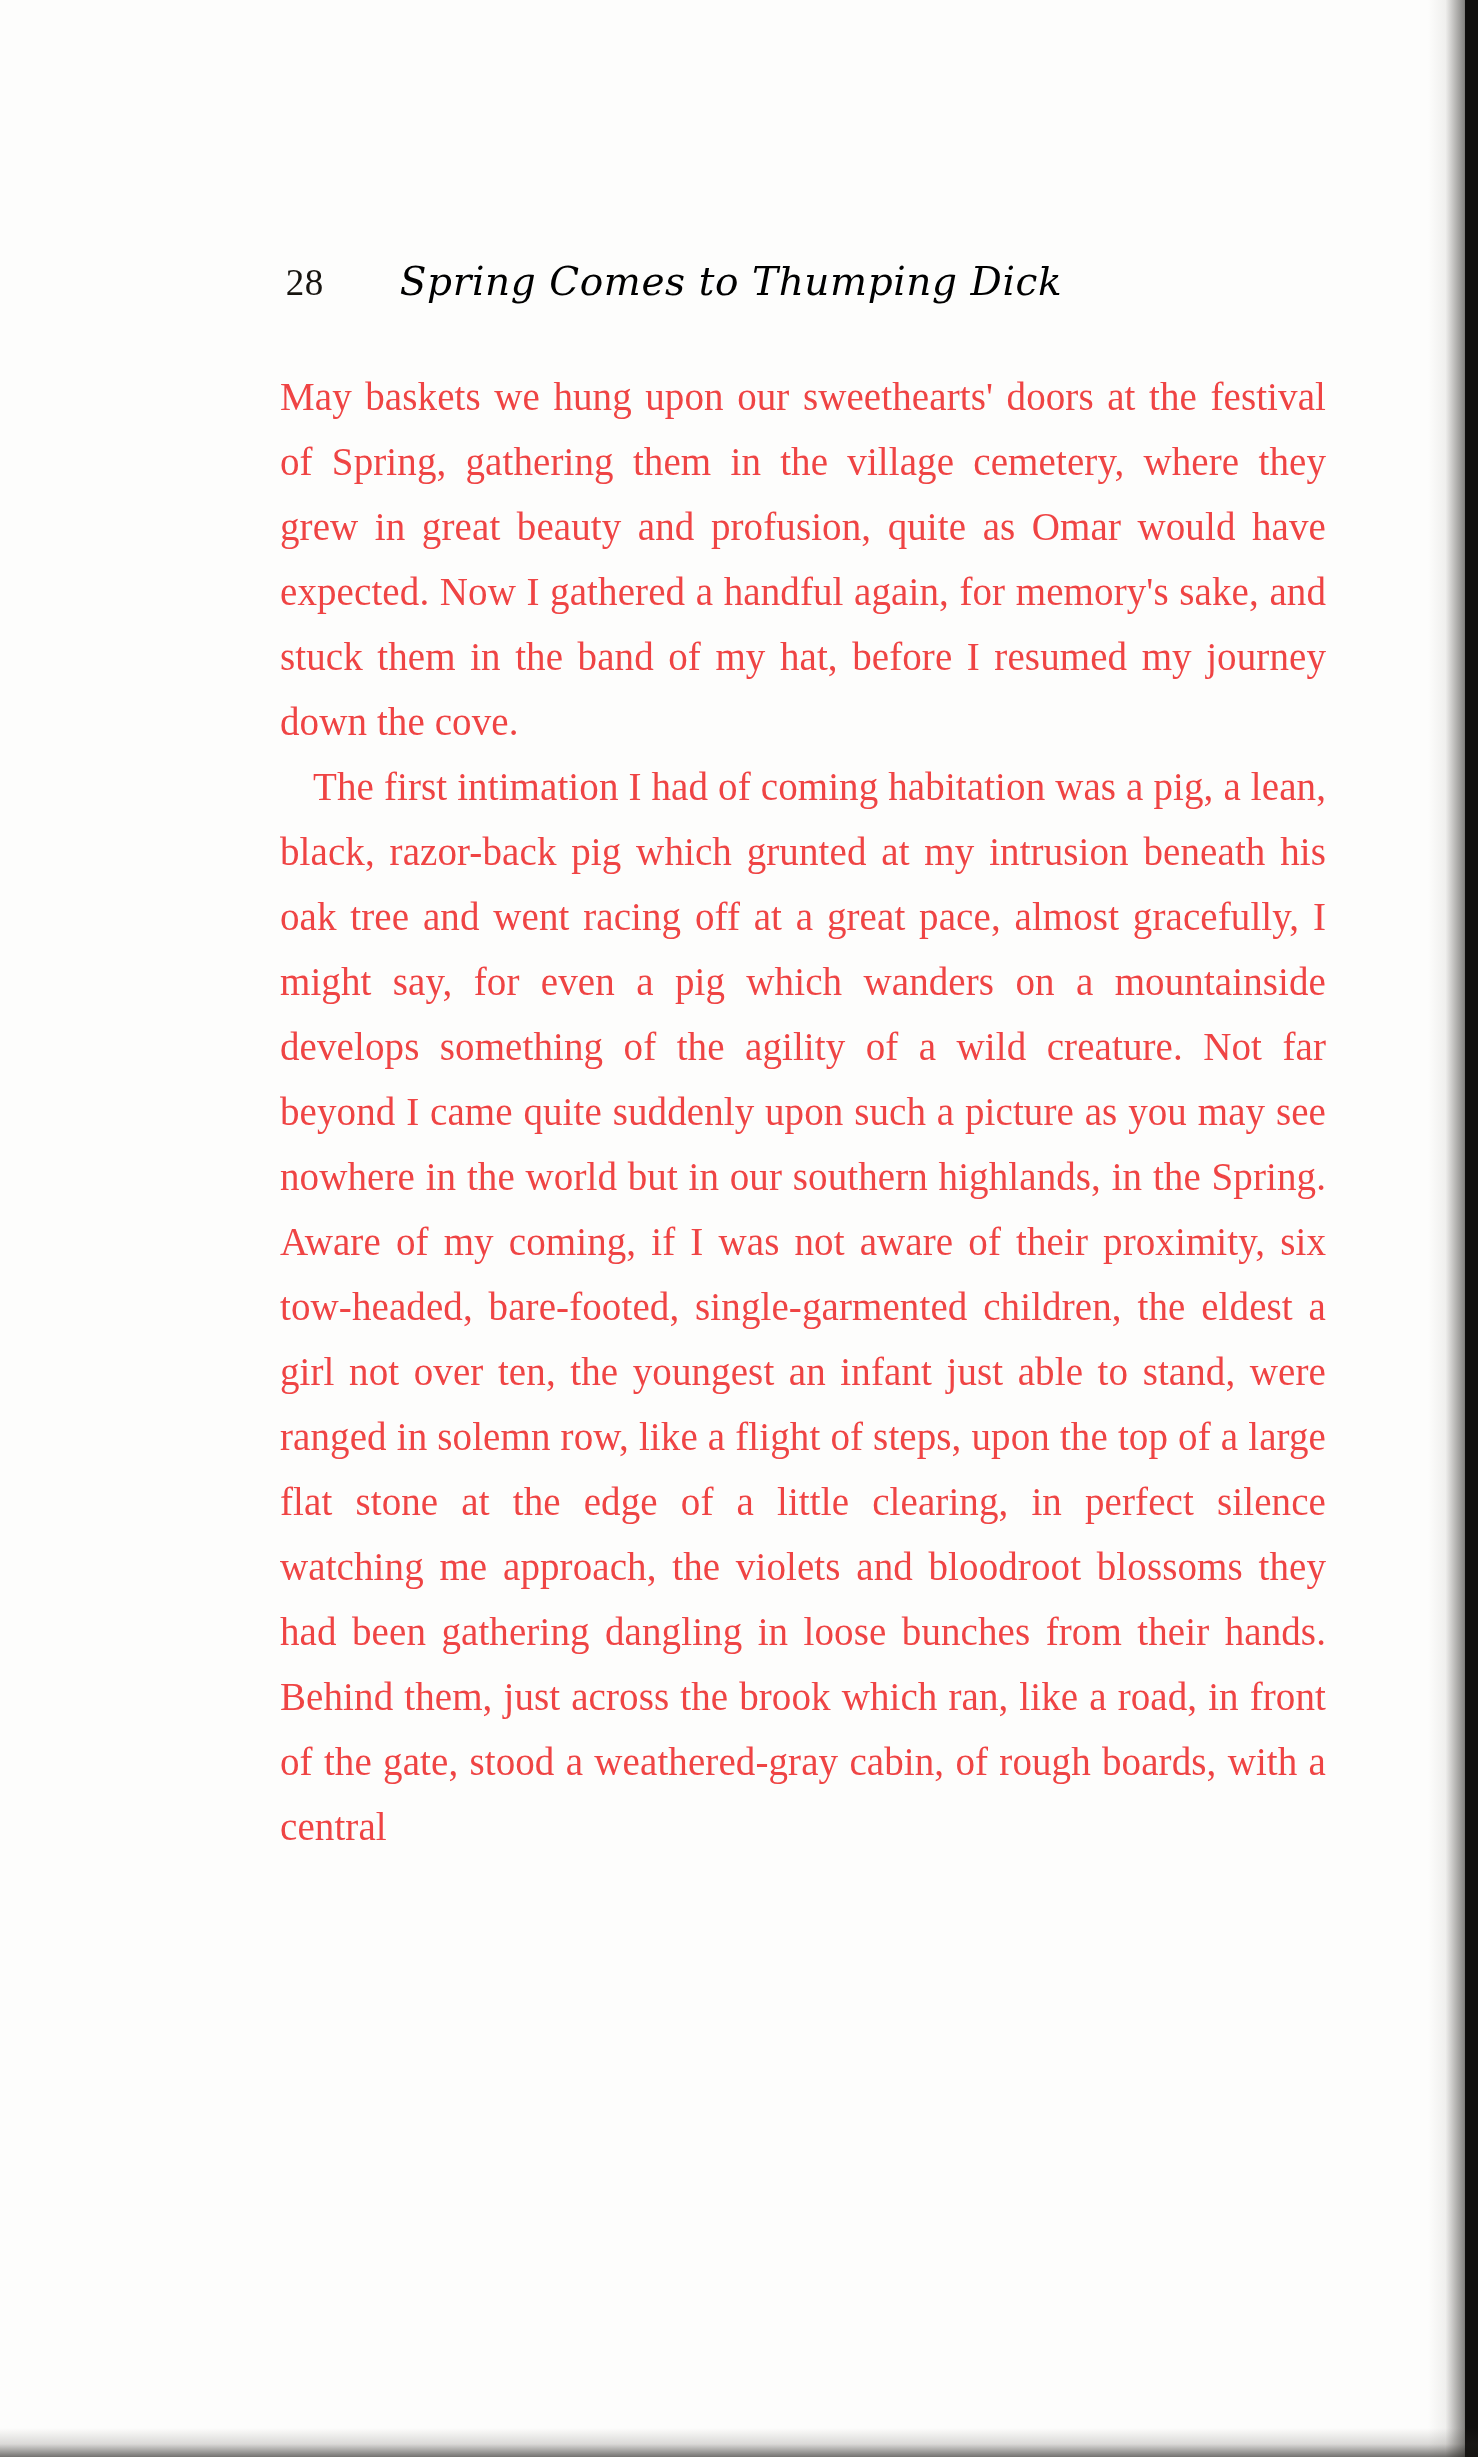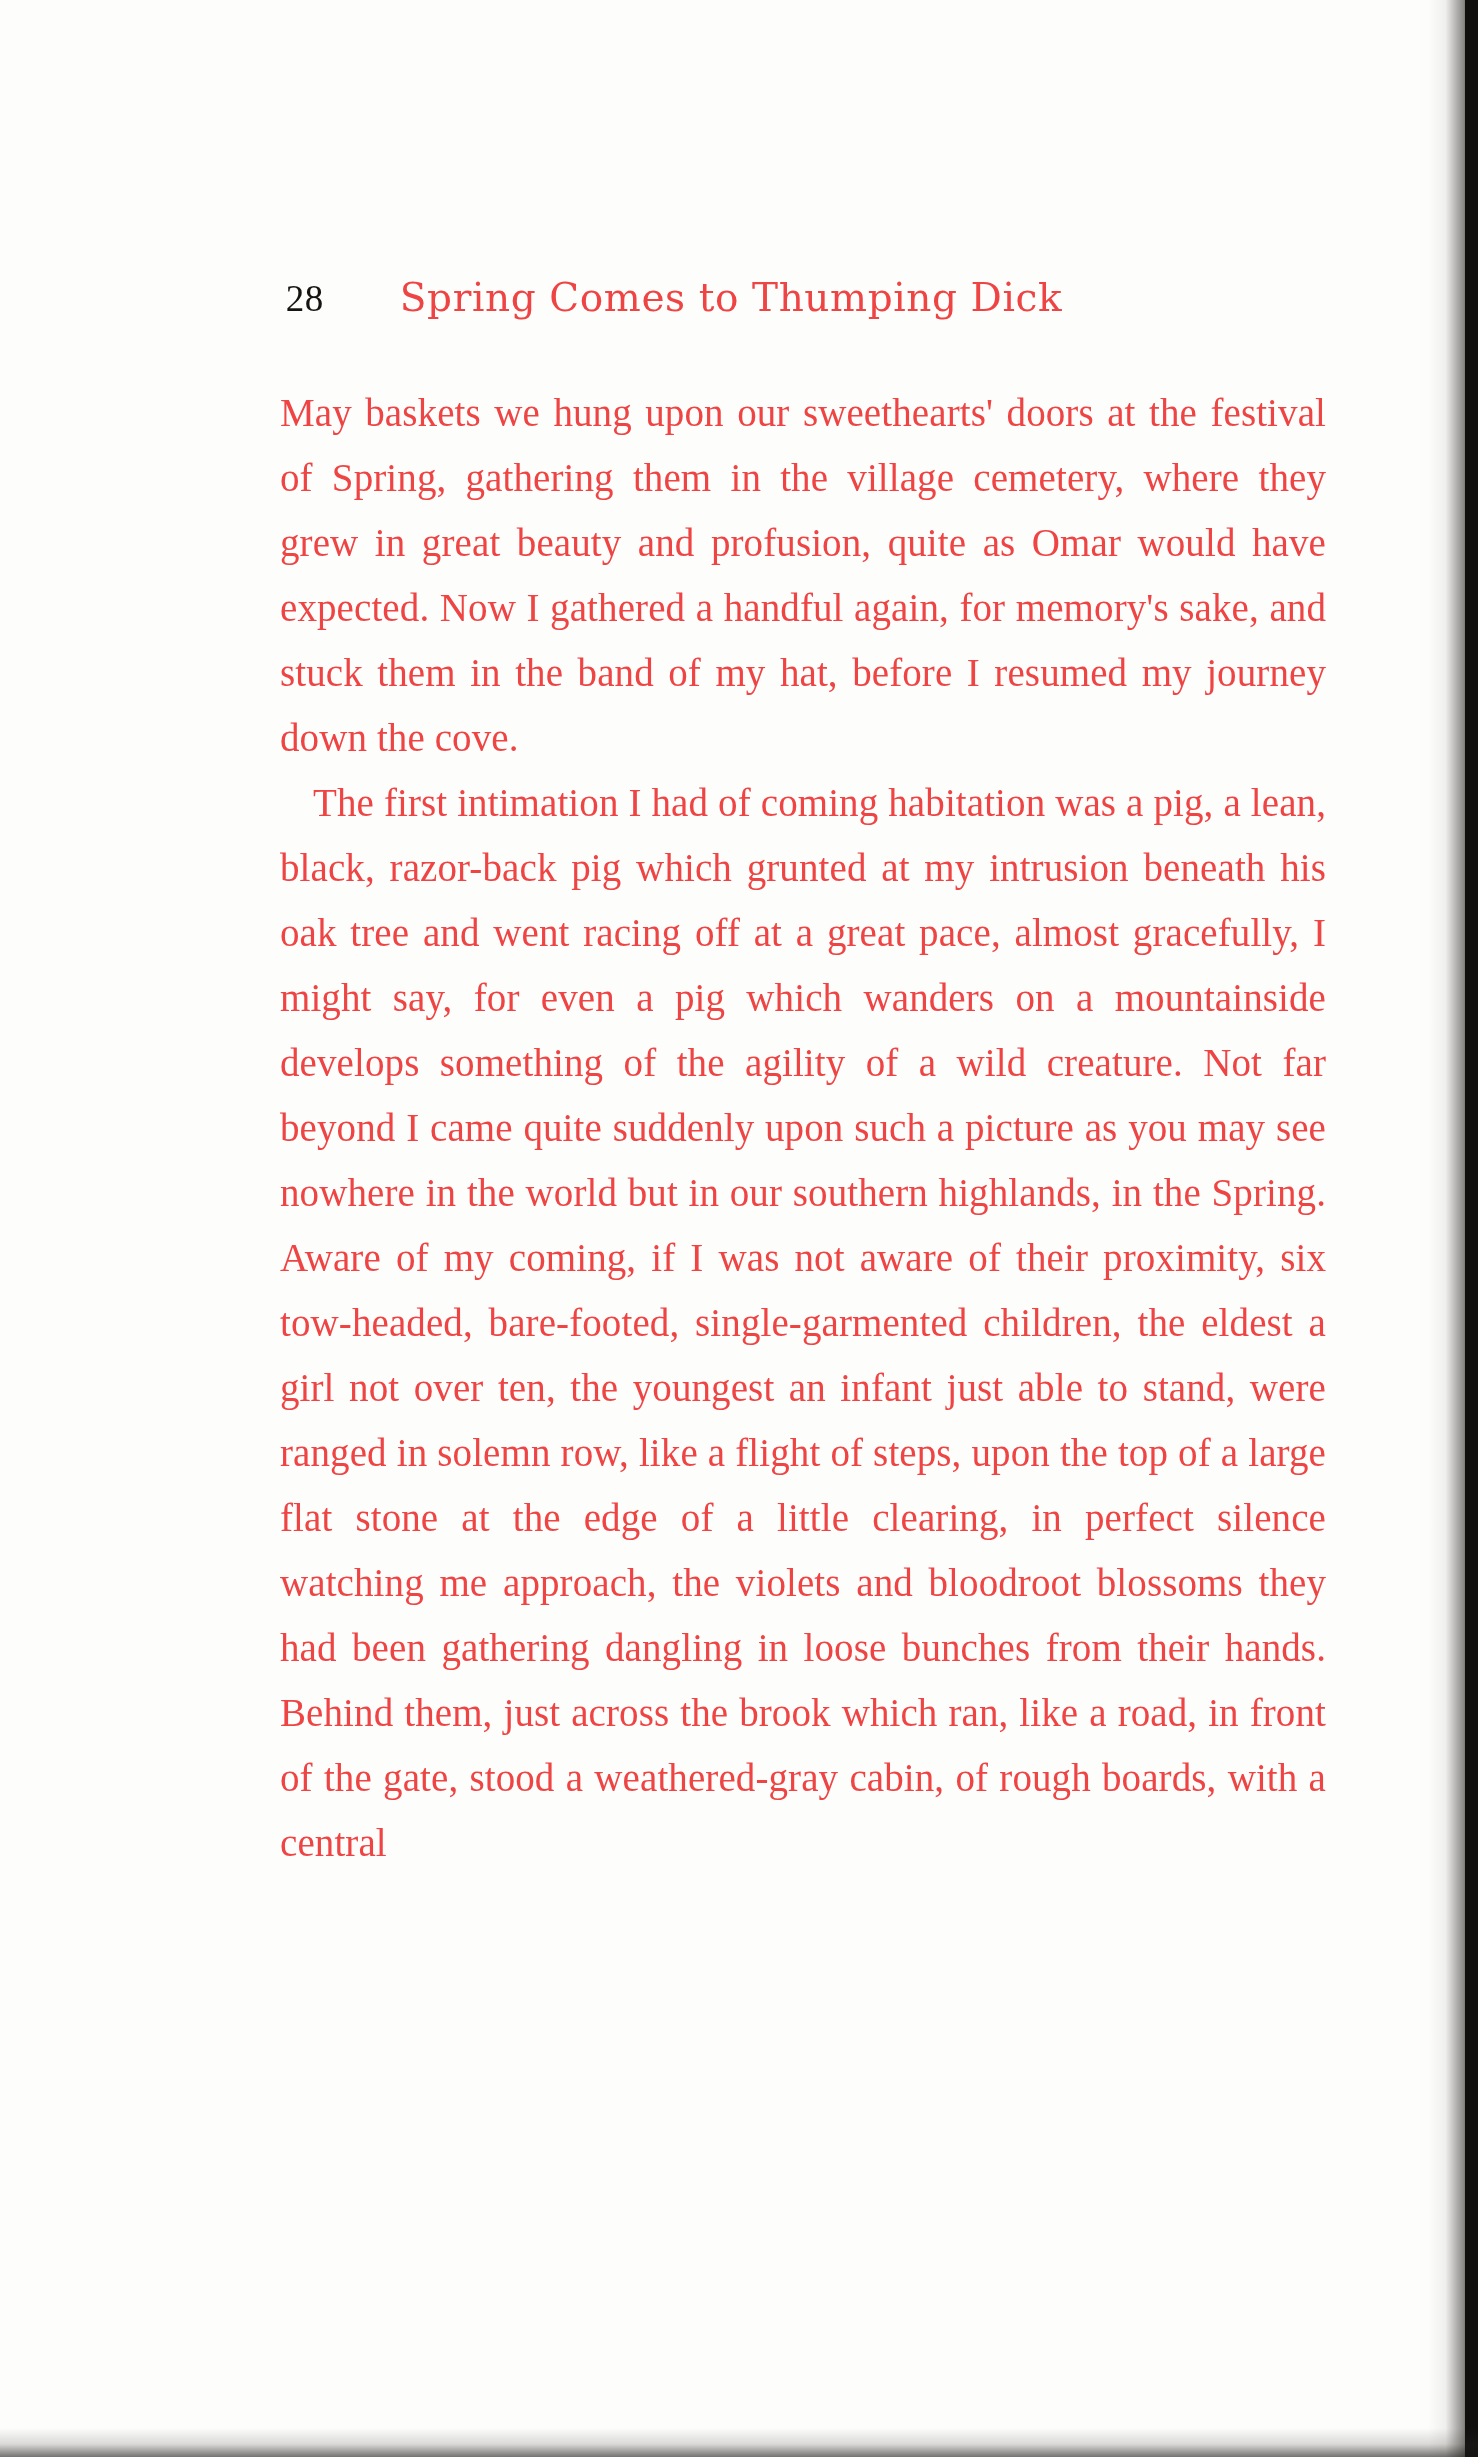--- a/index.html
+++ b/index.html
@@ -56,35 +56,35 @@
     top: 259px;
     width: 1046px;
   }
 
   
   .running-head {
     display: flex;
     align-items: baseline;
     margin-bottom: 60px;
     padding-left: 5.8px;
-    margin-top: 16px;
   }
   .folio {
     font-size: 37px;
     letter-spacing: 0.5px;
     font-family: "Liberation Serif", serif;
     color: #17140f;
     width: 114px;
     flex: 0 0 114px;
   }
   .head-title {
     font-family: "DejaVu Serif", serif;
+    font-style: italic;
     font-size: 39px;
     letter-spacing: 0.6px;
-    color: #ef4444;
+    color: #000000;
     white-space: nowrap;
   }
 
   p.body-par {
     margin: 0;
     font-size: 39px;
     line-height: 65px;
     text-align: justify;
     text-justify: inter-word;
     letter-spacing: 0.1px;

